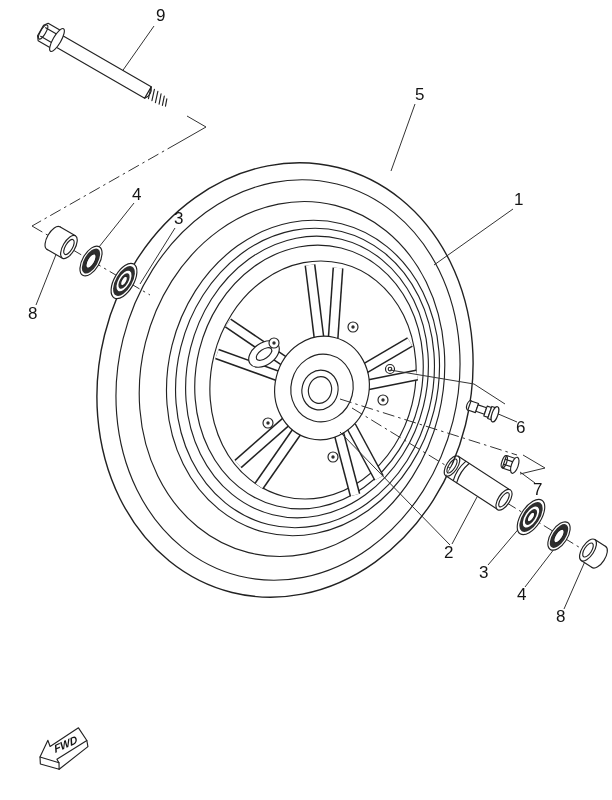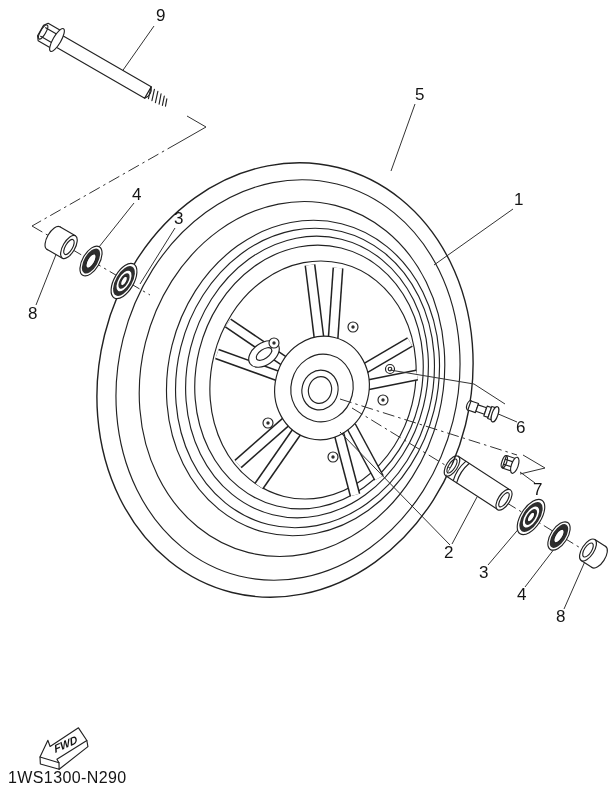--- a/index.html
+++ b/index.html
@@ -234,14 +234,13 @@
       <span class="callout" style="left: 420px; top: 95px;">5</span>
       <span class="callout" style="left: 519px; top: 200px;">1</span>
       <span class="callout" style="left: 521px; top: 428px;">6</span>
       <span class="callout" style="left: 538px; top: 490px;">7</span>
       <span class="callout" style="left: 449px; top: 553px;">2</span>
       <span class="callout" style="left: 484px; top: 573px;">3</span>
       <span class="callout" style="left: 522px; top: 595px;">4</span>
       <span class="callout" style="left: 561px; top: 617px;">8</span>
     </div>
 
-  <div class="part-number">1WS1300-N290</div>
 </div>
 
 </body></html>

